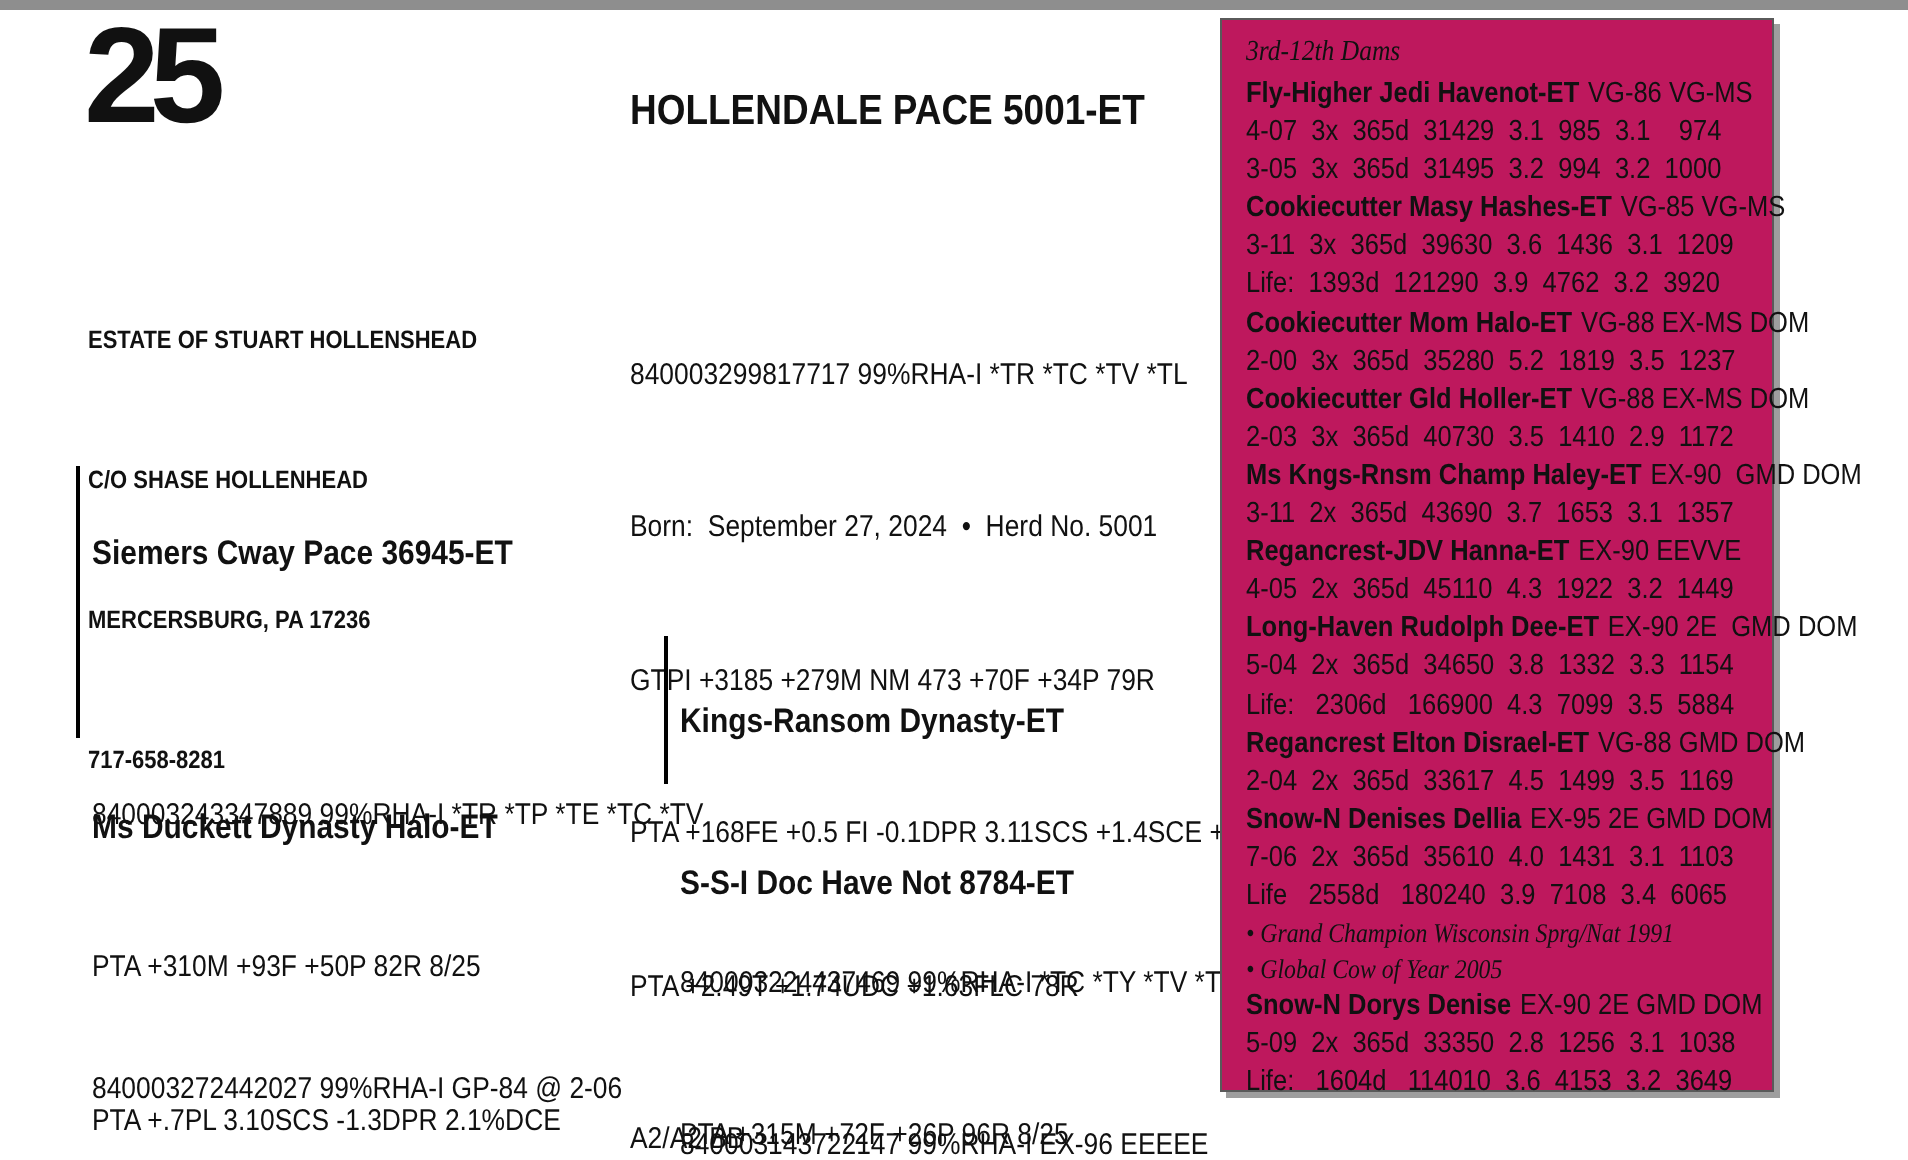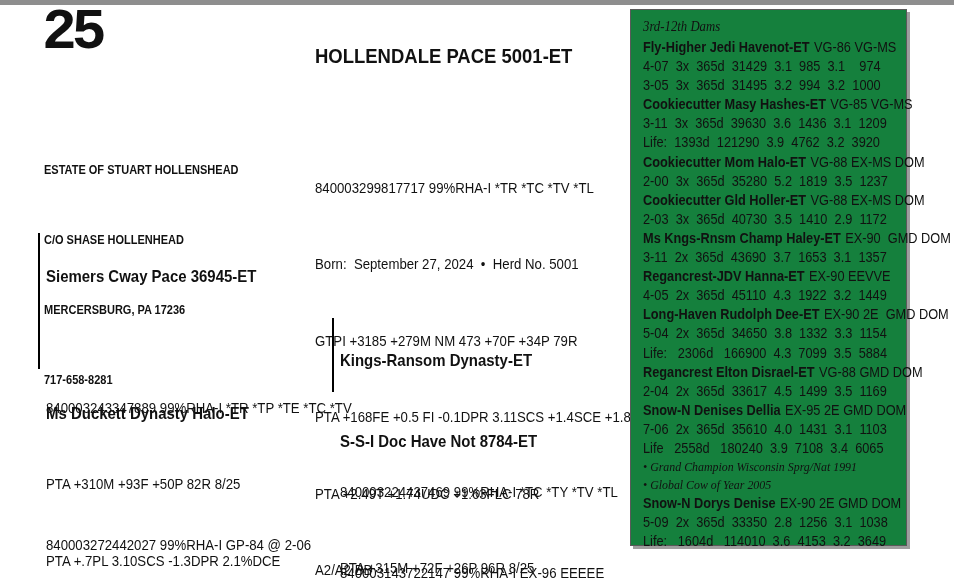--- a/index.html
+++ b/index.html
@@ -5,21 +5,21 @@
   html,body{margin:0;padding:0;background:#ffffff;}
   .page{
     position:relative;width:954px;height:580px;background:#ffffff;overflow:hidden;
     font-family:"Liberation Sans",sans-serif;color:#111;
   }
   .topbar{position:absolute;left:0;top:0;width:954px;height:5px;background:#8e8e8e;}
 
   
   .lot{
     position:absolute;left:42px;top:4px;
-    font-family:Liberation Mono, monospace;font-weight:bold;font-size:58px;line-height:1;
+    font-family:Liberation Sans, sans-serif;font-weight:bold;font-size:68px;line-height:1;
     letter-spacing:-5px;
   }
   .consignor{
     position:absolute;left:44px;top:92px;
     font-weight:bold;font-size:12.5px;line-height:17.5px;
     transform:scaleX(.88);transform-origin:0 0;white-space:pre;
   }
 
   
   .pblock{position:absolute;transform:scaleX(.88);transform-origin:0 0;white-space:pre;}
@@ -35,23 +35,23 @@
   .animal{left:315px;top:6px;}
   .sire{left:46px;top:229px;}
   .dam{left:46px;top:366px;}
   .msire{left:340px;top:313px;}
   .sdam{left:340px;top:394px;}
   .sdam .block-name{font-size:17px;}
   .sdam .block-line{font-size:15px;line-height:21.2px;}
 
   
   .dams-box{
-    position:absolute;left:630px;top:9px;width:277px;height:537px;
+    position:absolute;left:610px;top:9px;width:277px;height:537px;
     border:1.5px solid #5a5a5a;box-shadow:3px 3px 0 #9e9e9e;
-    box-sizing:border-box;background:#15803d;
+    box-sizing:border-box;background:#be185d;
   }
   .box-inner{
     position:absolute;left:12px;top:7px;width:320px;
     transform:scaleX(.88);transform-origin:0 0;
   }
   .dams-title{
     font-family:"Liberation Serif",serif;font-style:italic;
     font-size:14.5px;line-height:19px;margin-bottom:2px;
   }
   .entry{font-size:14.5px;line-height:19.1px;white-space:pre;}

